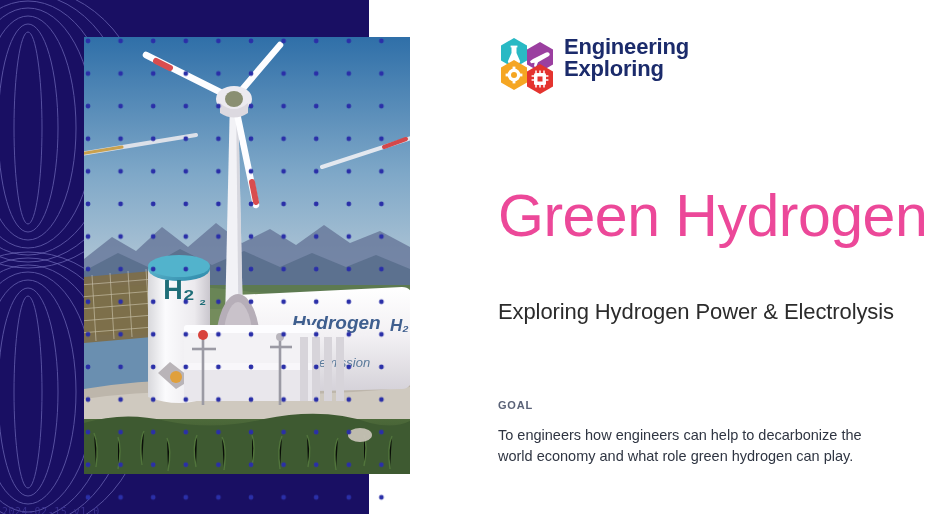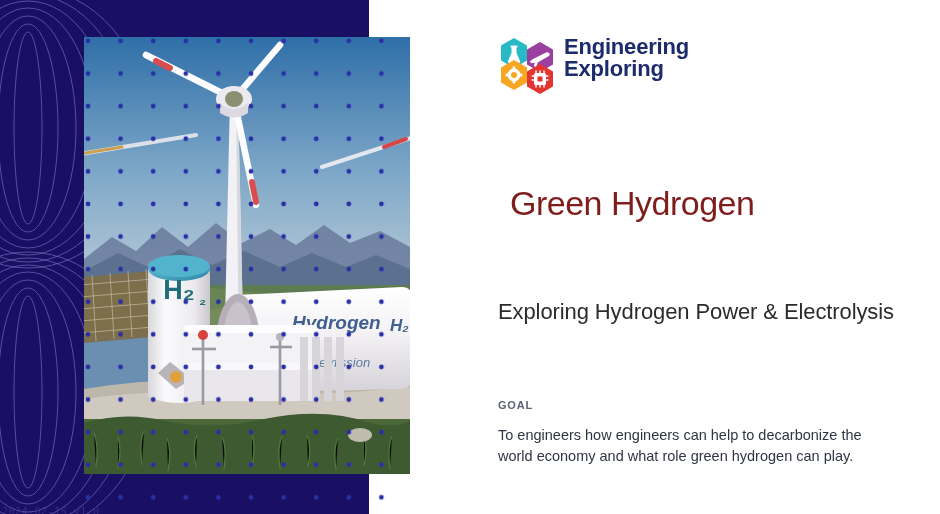--- a/index.html
+++ b/index.html
@@ -62,24 +62,24 @@
     line-height:0.98;
     color:#1b2b6b;
     font-weight:bold;
     font-size:22px;
     letter-spacing:-0.2px;
   }
   .logo-text span { display:block; }
 
   
   .title {
-    position:absolute; left:12px; top:186px;
-    font-size:34px;
+    position:absolute; left:0; top:186px;
+    font-size:59px;
     font-weight:normal;
-    color:#7f1d1d;
+    color:#ec4899;
     letter-spacing:-0.5px;
     line-height:1.05;
     white-space:nowrap;
   }
   .subtitle {
     position:absolute; left:0; top:253px;
     font-size:22px;
     font-weight:normal;
     color:#2b2b2b;
     letter-spacing:-0.1px;

